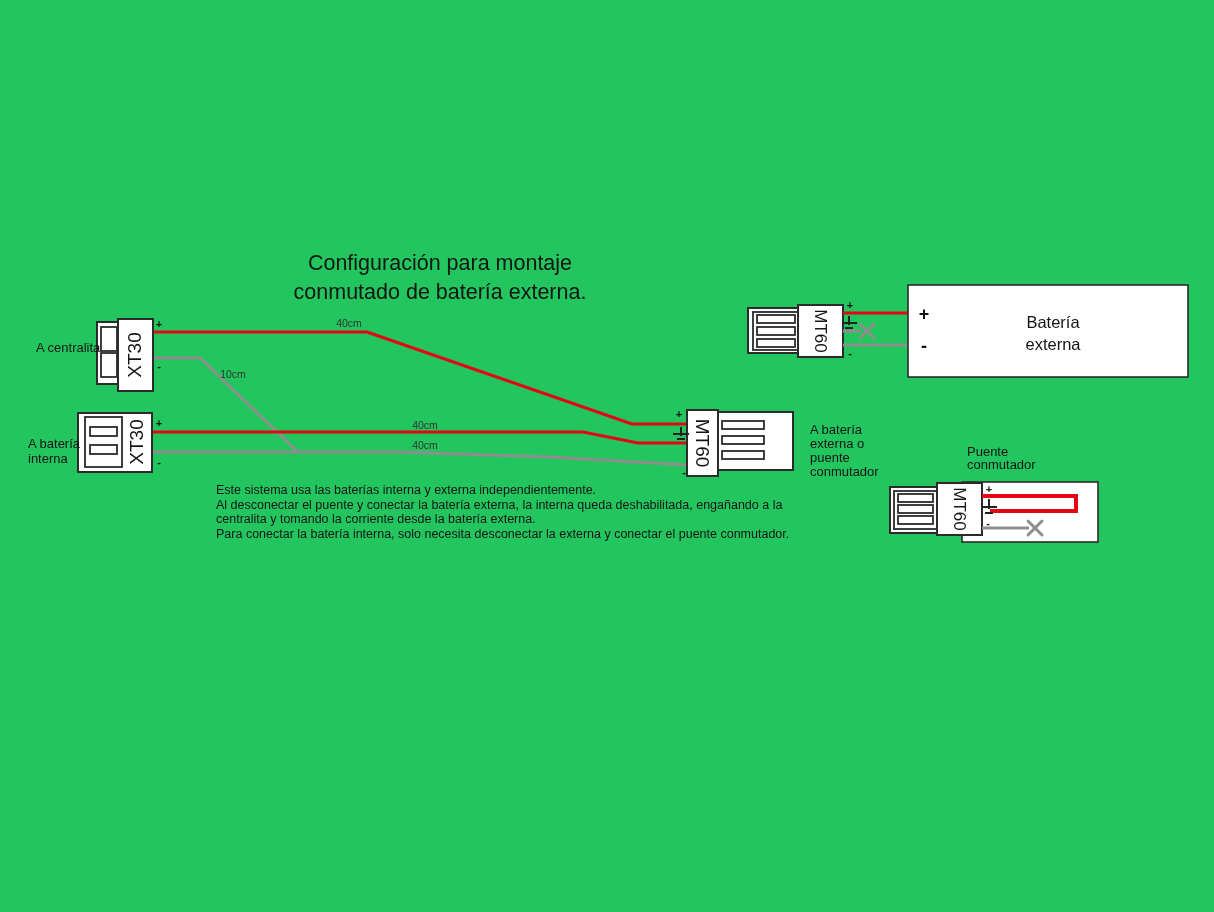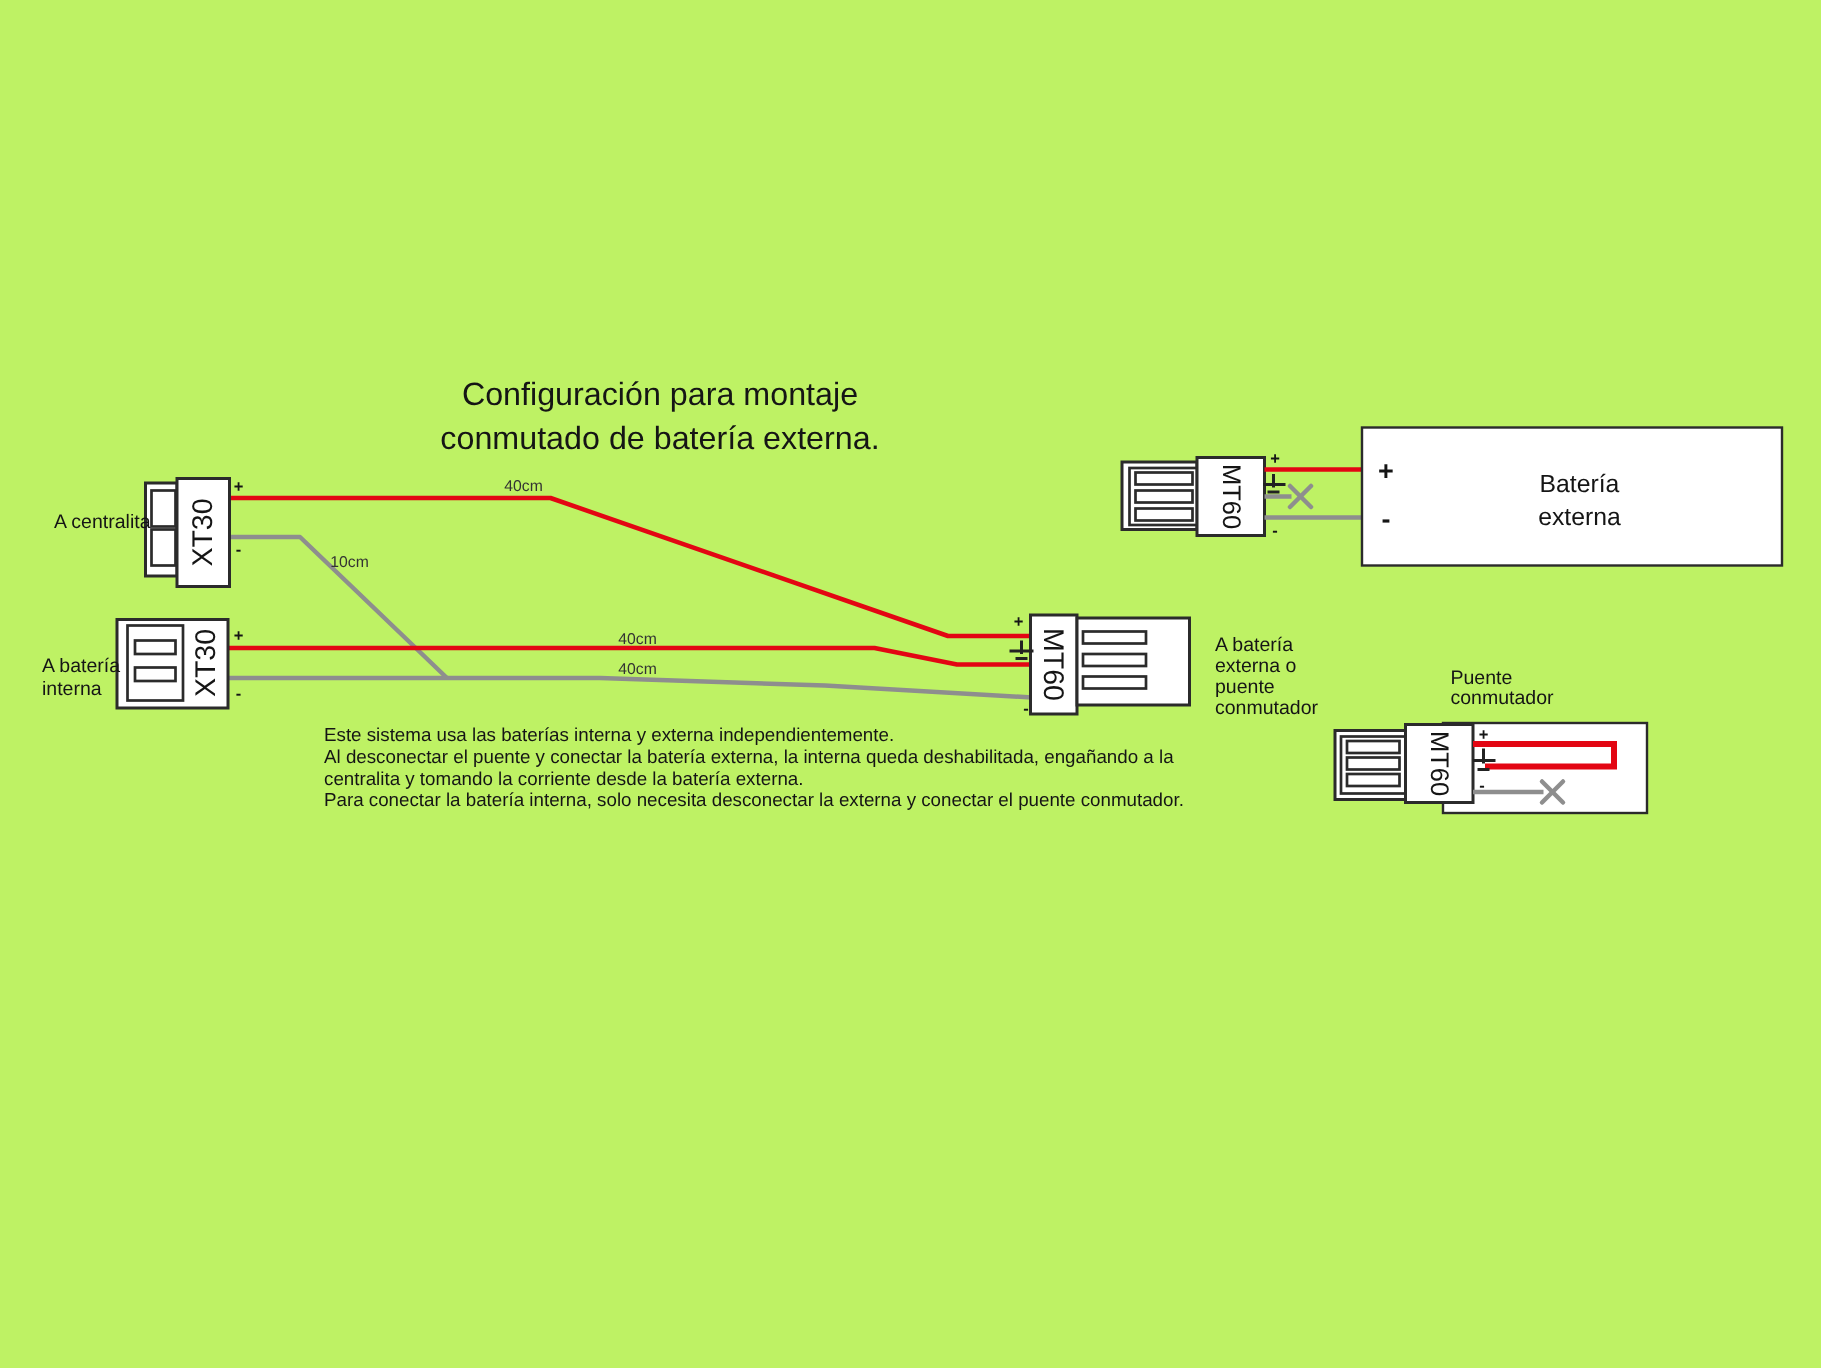--- a/index.html
+++ b/index.html
@@ -1,16 +1,16 @@
 <!DOCTYPE html>
 <html><head>
 <meta charset="utf-8">
 <style>
   html,body{margin:0;padding:0;background:#ffffff;}
-  .canvas{position:relative;width:1214px;height:912px;background:#bef264;overflow:hidden;}
+  .canvas{position:relative;width:1214px;height:912px;background:#22c55e;overflow:hidden;}
   svg{position:absolute;left:0;top:0;}
   text{font-family:"Liberation Sans",sans-serif;}
   .t-title{font-size:21.5px;fill:#151515;}
   .t-label{font-size:13px;fill:#151515;}
   .t-desc{font-size:12.5px;fill:#151515;}
   .t-pin{font-size:11px;font-weight:bold;fill:#151515;}
   .t-wire{font-size:10.5px;fill:#333333;}
   .t-conn{font-size:19px;fill:#151515;}
   .t-conn-sm{font-size:17px;fill:#151515;}
   .t-batt{font-size:16.5px;fill:#151515;}

